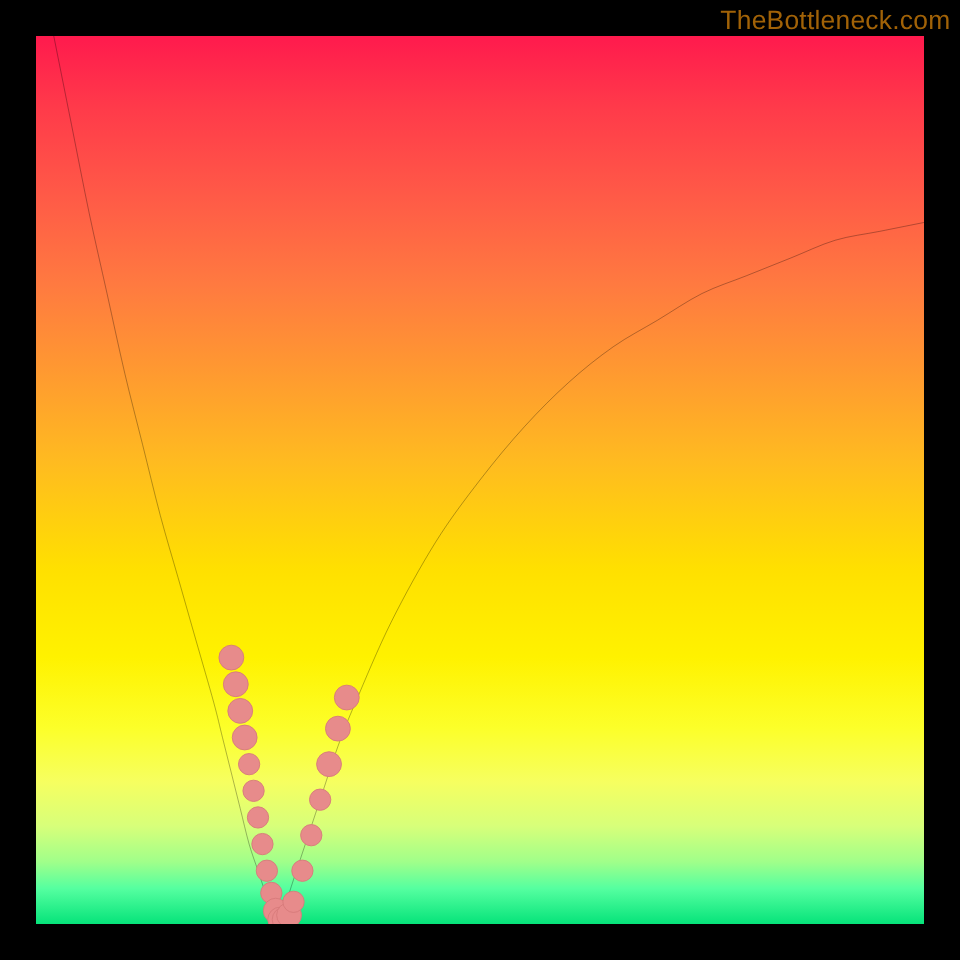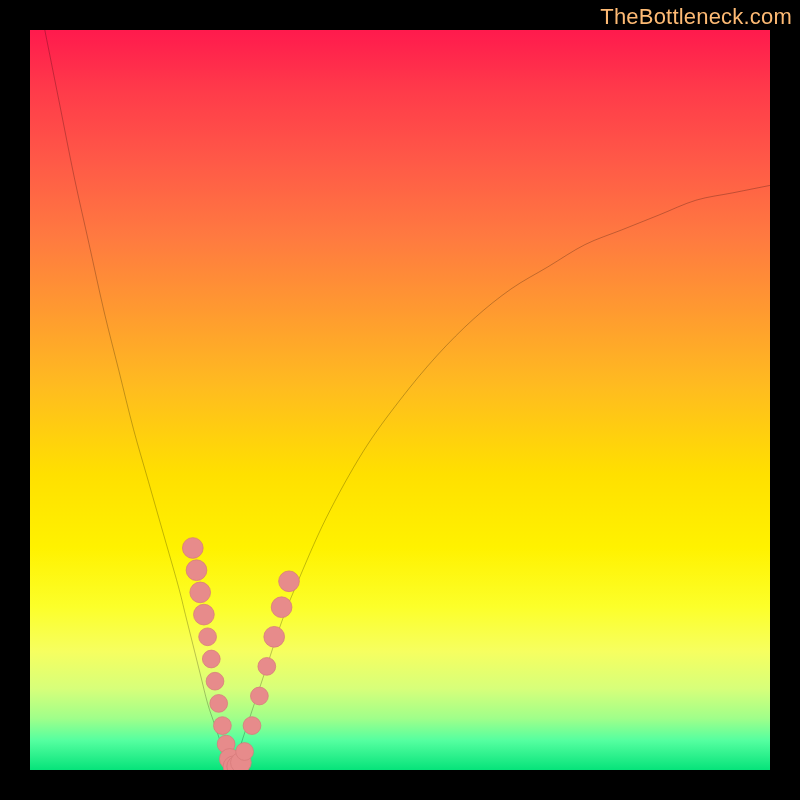--- a/index.html
+++ b/index.html
@@ -41,21 +41,21 @@
     );
   }
   .curves {
     position: absolute;
     inset: 0;
   }
   .watermark {
     position: absolute;
     top: 4px;
     right: 8px;
-    color: #fdba74;
+    color: #a16207;
     font-size: 22px;
     font-weight: 500;
     letter-spacing: 0.2px;
     user-select: none;
   }
 </style>
 </head>
 <body>
 
 <div class="frame">

